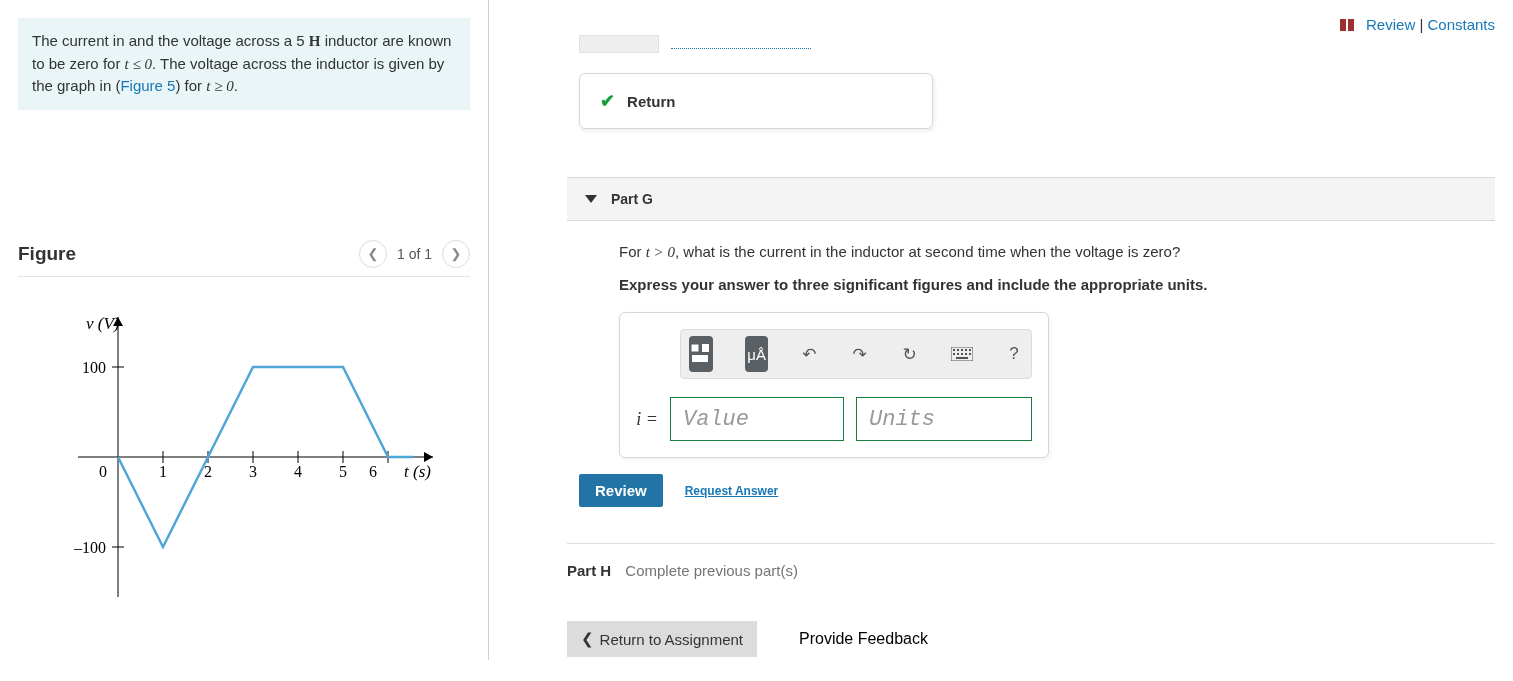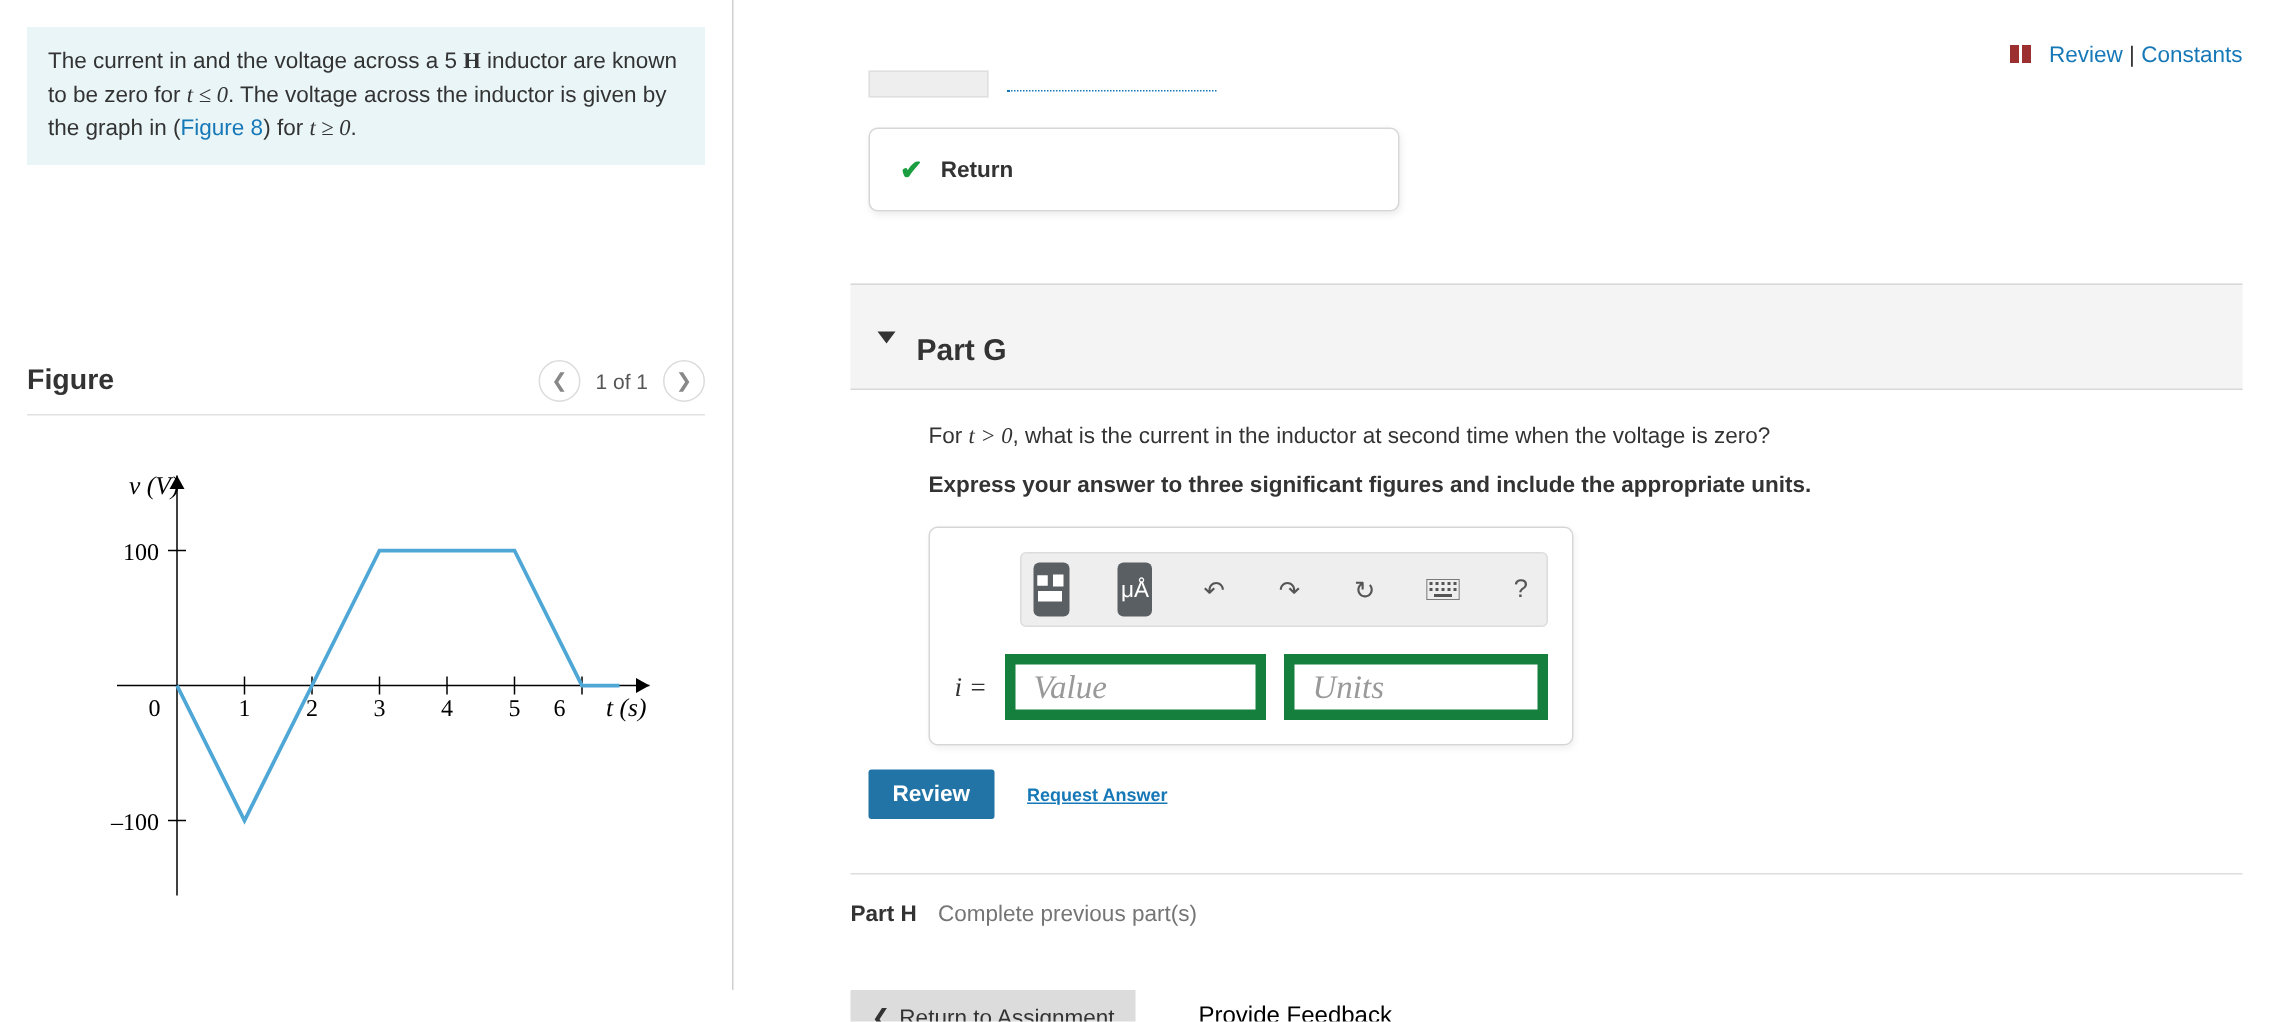--- a/index.html
+++ b/index.html
@@ -12,49 +12,49 @@
   .math { font-family:"Times New Roman",serif; font-style:italic; }
   .mathbf { font-family:"Times New Roman",serif; font-weight:bold; }
   .figlink { color:#1678b7; }
   .fig-head { display:flex; align-items:center; justify-content:space-between; margin-top:130px; }
   .fig-head h3 { margin:0; font-size:19px; color:#333; font-weight:bold; }
   .pager { display:flex; align-items:center; gap:10px; font-size:14px; color:#555; }
   .pgbtn { width:28px; height:28px; border:1px solid #dcdcdc; border-radius:50%; background:#fff; display:flex; align-items:center; justify-content:center; color:#888; cursor:pointer; font-size:13px; }
   .fig-hr { border:none; border-top:1px solid #e2e2e2; margin:8px 0 20px 0; }
   .chart { margin-left:30px; }
 
-  .toplinks { text-align:right; padding-top:28px; font-size:15px; }
+  .toplinks { text-align:right; padding-top:16px; font-size:15px; }
   .toplinks a { color:#1678b7; text-decoration:none; }
   .book-icon { display:inline-block; vertical-align:-2px; margin-right:6px; }
 
   .stub-bar { display:flex; gap:12px; align-items:flex-end; margin:0 0 20px 60px; }
   .stub-btn { width:80px; height:18px; background:#eeeeee; border:1px solid #e0e0e0; }
   .stub-link { width:140px; height:4px; border-bottom:1px dotted #1678b7; margin-bottom:4px; }
 
   .feedback { width:354px; border:1px solid #d6d6d6; border-radius:6px; padding:16px 20px; margin-left:60px; box-shadow:1px 2px 5px rgba(0,0,0,0.08); display:flex; align-items:center; gap:12px; }
   .check { color:#1a9e3f; font-size:18px; font-weight:bold; }
   .correct-lbl { font-weight:bold; color:#333; font-size:15px; }
 
   .part-head { margin:48px 0 0 48px; background:#f4f4f4; border-top:1px solid #d8d8d8; border-bottom:1px solid #d8d8d8; padding:13px 18px; display:flex; align-items:center; gap:14px; width: calc(100% - 48px); }
   .arrow-dn { width:0; height:0; border-left:6px solid transparent; border-right:6px solid transparent; border-top:8px solid #333; }
-  .part-head b { font-size:20px;margin-top:20px; }
+  .part-head b { font-size:14px; }
 
   .part-body { margin:20px 0 0 60px;padding-left:40px; }
   .qtext { font-size:15px; color:#333; line-height:1.5; }
   .instruction { font-weight:bold; margin-top:10px; }
 
   .ansbox { margin-top:16px; border:1px solid #d6d6d6; border-radius:6px; padding:16px; width:430px; box-shadow:1px 2px 5px rgba(0,0,0,0.06); }
   .toolbar { background:#eeeeee; border:1px solid #dcdcdc; border-radius:4px; padding:6px 8px; display:flex; align-items:center; gap:32px; width:352px; margin-left:44px; }
   .tool { width:36px; height:36px; border-radius:4px; display:flex; align-items:center; justify-content:center; cursor:pointer; }
   .tool.dark { background:#5a5f63; color:#fff; font-size:15px; }
   .tool.tool-sm { width:28px; height:28px; color:#555; font-size:17px; background:transparent; }
   .kbd-icon svg { display:block; }
   .inrow { display:flex; align-items:center; gap:12px; margin-top:18px; }
   .ieq { font-family:"Times New Roman",serif; font-style:italic; font-size:18px; width:36px; text-align:right; }
-  .val,.units { height:44px; border:7px solid #15803d; font-family:Liberation Serif, serif; font-style:italic; font-size:22px; color:#999; padding:0 12px; }
+  .val,.units { height:44px; border:1px solid #15803d; font-family:Liberation Mono, monospace; font-style:italic; font-size:22px; color:#999; padding:0 12px; }
   .val { width:174px; }
   .units { width:176px; }
   .val::placeholder,.units::placeholder { color:#999; font-style:italic; }
 
   .actions { margin:16px 0 0 60px; display:flex; align-items:center; gap:22px; }
   .submit { background:#2174a5; color:#fff; border:none; padding:8px 16px; font-size:15px; font-weight:bold; cursor:pointer; border-radius:2px; }
   .reqans { color:#1678b7; text-decoration:underline; font-weight:bold; font-size:12px; cursor:pointer; }
 
   .part-h-hr { margin:36px 0 18px 48px; border:none; border-top:1px solid #ddd; }
   .part-h { margin:0 0 0 48px; font-size:15px; color:#333; }
@@ -63,21 +63,21 @@
   .bottom { margin:42px 0 0 48px; display:flex; align-items:center; gap:42px; }
   .returnbtn { background:#dcdcdc; color:#333; border:none; padding:9px 14px; font-size:15px; cursor:pointer; display:flex; align-items:center; gap:6px; }
   .pf { color:#000000; font-size:16px; cursor:pointer; }
 </style>
 </head>
 <body>
 
 <div class="page">
   <div class="left">
     <div class="intro">
-      <span>The current in and the voltage across a 5 </span><span class="mathbf">H</span><span> inductor are known to be zero for </span><span class="math">t</span><span class="math"> ≤ 0</span><span>. The voltage across the inductor is given by the graph in (</span><span class="figlink">Figure 8</span><span>) for </span><span class="math">t</span><span class="math"> ≥ 0</span><span>.</span>
+      <span>The current in and the voltage across a 5 </span><span class="mathbf">H</span><span> inductor are known to be zero for </span><span class="math">t</span><span class="math"> ≤ 0</span><span>. The voltage across the inductor is given by the graph in (</span><span class="figlink">Figure 5</span><span>) for </span><span class="math">t</span><span class="math"> ≥ 0</span><span>.</span>
     </div>
 
     <div class="fig-head">
       <h3>Figure</h3>
       <div class="pager">
         <div class="pgbtn">❮</div>
         <span>1 of 1</span>
         <div class="pgbtn">❯</div>
       </div>
     </div>

